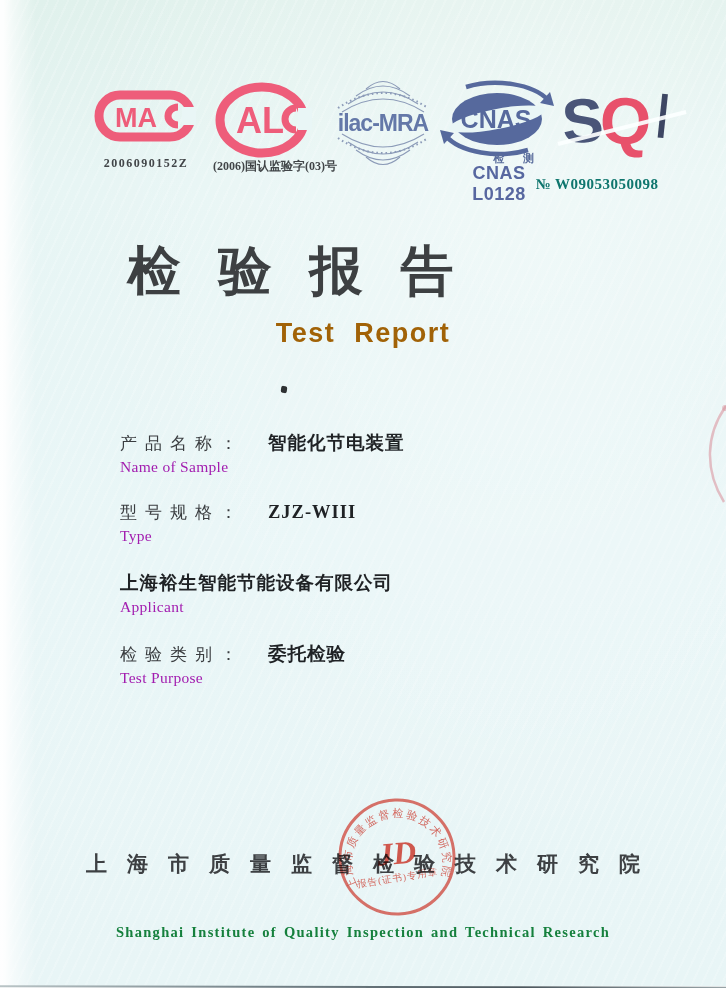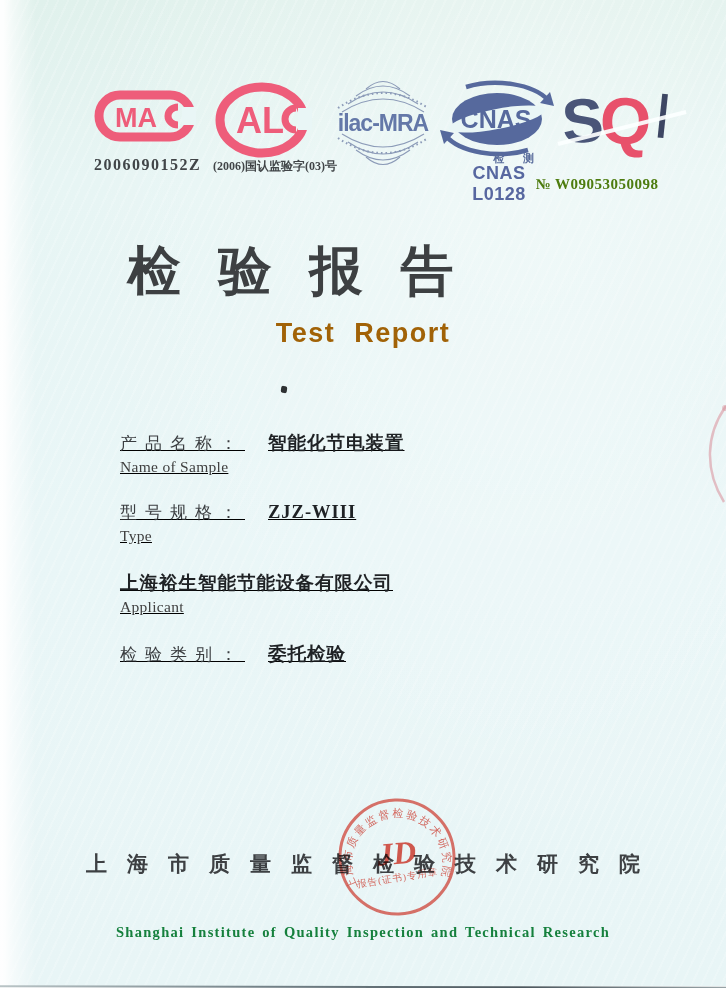--- a/index.html
+++ b/index.html
@@ -22,56 +22,56 @@
   }
   .scan-line{
     position:absolute;left:0;top:986px;width:726px;height:2px;
     background:linear-gradient(90deg,#b9c4c6,#76848a 35%,#4c585e 72%,#98a3a6);
     transform:rotate(.12deg);
   }
   
   .logo{position:absolute;}
   .logo-caption{
     position:absolute;font-weight:bold;color:#414548;
-    font-size:16px;letter-spacing:1.5px;white-space:nowrap;
+    font-size:12px;letter-spacing:1.5px;white-space:nowrap;
   }
   .caption-cal{font-size:12px;letter-spacing:0;}
   .sqi-wrap{position:absolute;left:562px;top:84px;width:118px;height:84px;}
   .sqi-wrap span{position:absolute;font-family:"Liberation Sans",sans-serif;font-weight:900;line-height:1;}
   .sqi-s{left:0;top:6px;font-size:62px;color:#4a5578;transform:rotate(-4deg);}
   .sqi-q{left:38px;top:4px;font-size:66px;color:#e8516b;transform:rotate(3deg);}
   .sqi-i{left:92px;top:0;font-size:64px;color:#3d4663;transform:rotate(6deg) scaleX(.62);}
   .sqi-slash{position:absolute;left:-6px;top:42px;width:132px;height:3.5px;background:rgba(252,255,255,.92);transform:rotate(-14deg);}
   .report-no{
     position:absolute;left:512px;top:176px;width:170px;text-align:center;
-    font-size:15px;font-weight:bold;color:#4d7c0f;letter-spacing:.5px;white-space:nowrap;
+    font-size:15px;font-weight:bold;color:#0f766e;letter-spacing:.5px;white-space:nowrap;
   }
   .cnas-cn{position:absolute;left:456px;top:151px;width:86px;text-align:right;
     font-size:11px;color:#5a6d9c;letter-spacing:8px;font-weight:bold;}
   .cnas-code{position:absolute;left:444px;top:163px;width:110px;text-align:center;
     font-family:"Liberation Sans",sans-serif;font-size:18px;font-weight:bold;color:#5767a0;letter-spacing:.5px;}
   
   .title-cn{
     position:absolute;left:0;top:236px;width:581px;text-align:center;
     font-family:"Liberation Sans",sans-serif;font-weight:bold;
     font-size:53px;color:#3d4042;letter-spacing:38px;text-indent:38px;white-space:nowrap;
   }
   .title-en{
     position:absolute;left:0;top:318px;width:726px;text-align:center;
     font-family:"Liberation Sans",sans-serif;font-weight:bold;
     font-size:27px;color:#a16207;letter-spacing:1.5px;word-spacing:10px;
   }
   .ink-dot{position:absolute;left:281px;top:386px;width:6px;height:7px;background:#2e3133;border-radius:2px;transform:rotate(8deg);}
   
-  .fields{position:absolute;left:120px;top:430px;width:540px;text-decoration:underline;}
+  .fields{position:absolute;left:120px;top:430px;width:540px;}
   .f-row{margin-bottom:25px;}
   .f-line{display:flex;align-items:baseline;}
   .f-label{width:148px;font-size:17px;color:#3a3d40;letter-spacing:8px;white-space:nowrap;flex:none;}
   .f-value{font-size:18.5px;font-weight:bold;color:#1f2225;letter-spacing:1px;white-space:nowrap;}
-  .f-en{font-size:15.5px;color:#404040;margin-top:3px;letter-spacing:.3px;}
+  .f-en{font-size:15.5px;color:#a21caf;margin-top:3px;letter-spacing:.3px;}
   
   .inst-cn{
     position:absolute;left:0;top:850px;width:726px;text-align:center;
     font-family:"Liberation Sans",sans-serif;font-weight:bold;
     font-size:21px;color:#3d4043;letter-spacing:20px;text-indent:20px;white-space:nowrap;
   }
   .inst-en{
     position:absolute;left:0;top:884px;width:726px;text-align:center;
     font-weight:bold;font-size:14.5px;color:#15803d;letter-spacing:1.3px;word-spacing:2px;white-space:nowrap;margin-top:40px;
   }
@@ -170,20 +170,21 @@
     <div class="f-line">
       <span class="f-value">上海裕生智能节能设备有限公司</span>
     </div>
     <div class="f-en">Applicant</div>
   </div>
   <div class="f-row">
     <div class="f-line">
       <span class="f-label">检验类别：</span>
       <span class="f-value">委托检验</span>
     </div>
+    <div class="f-en">Test Purpose</div>
   </div>
 </div>
 
 <div class="inst-cn">上海市质量监督检验技术研究院</div>
 <div class="inst-en">Shanghai Institute of Quality Inspection and Technical Research</div>
 
 <div class="stamp">
   <svg width="122" height="122" viewBox="0 0 122 122">
     <circle cx="61" cy="61" r="57" fill="none" stroke="#e04438" stroke-width="3" opacity=".85"></circle>
     <defs>

